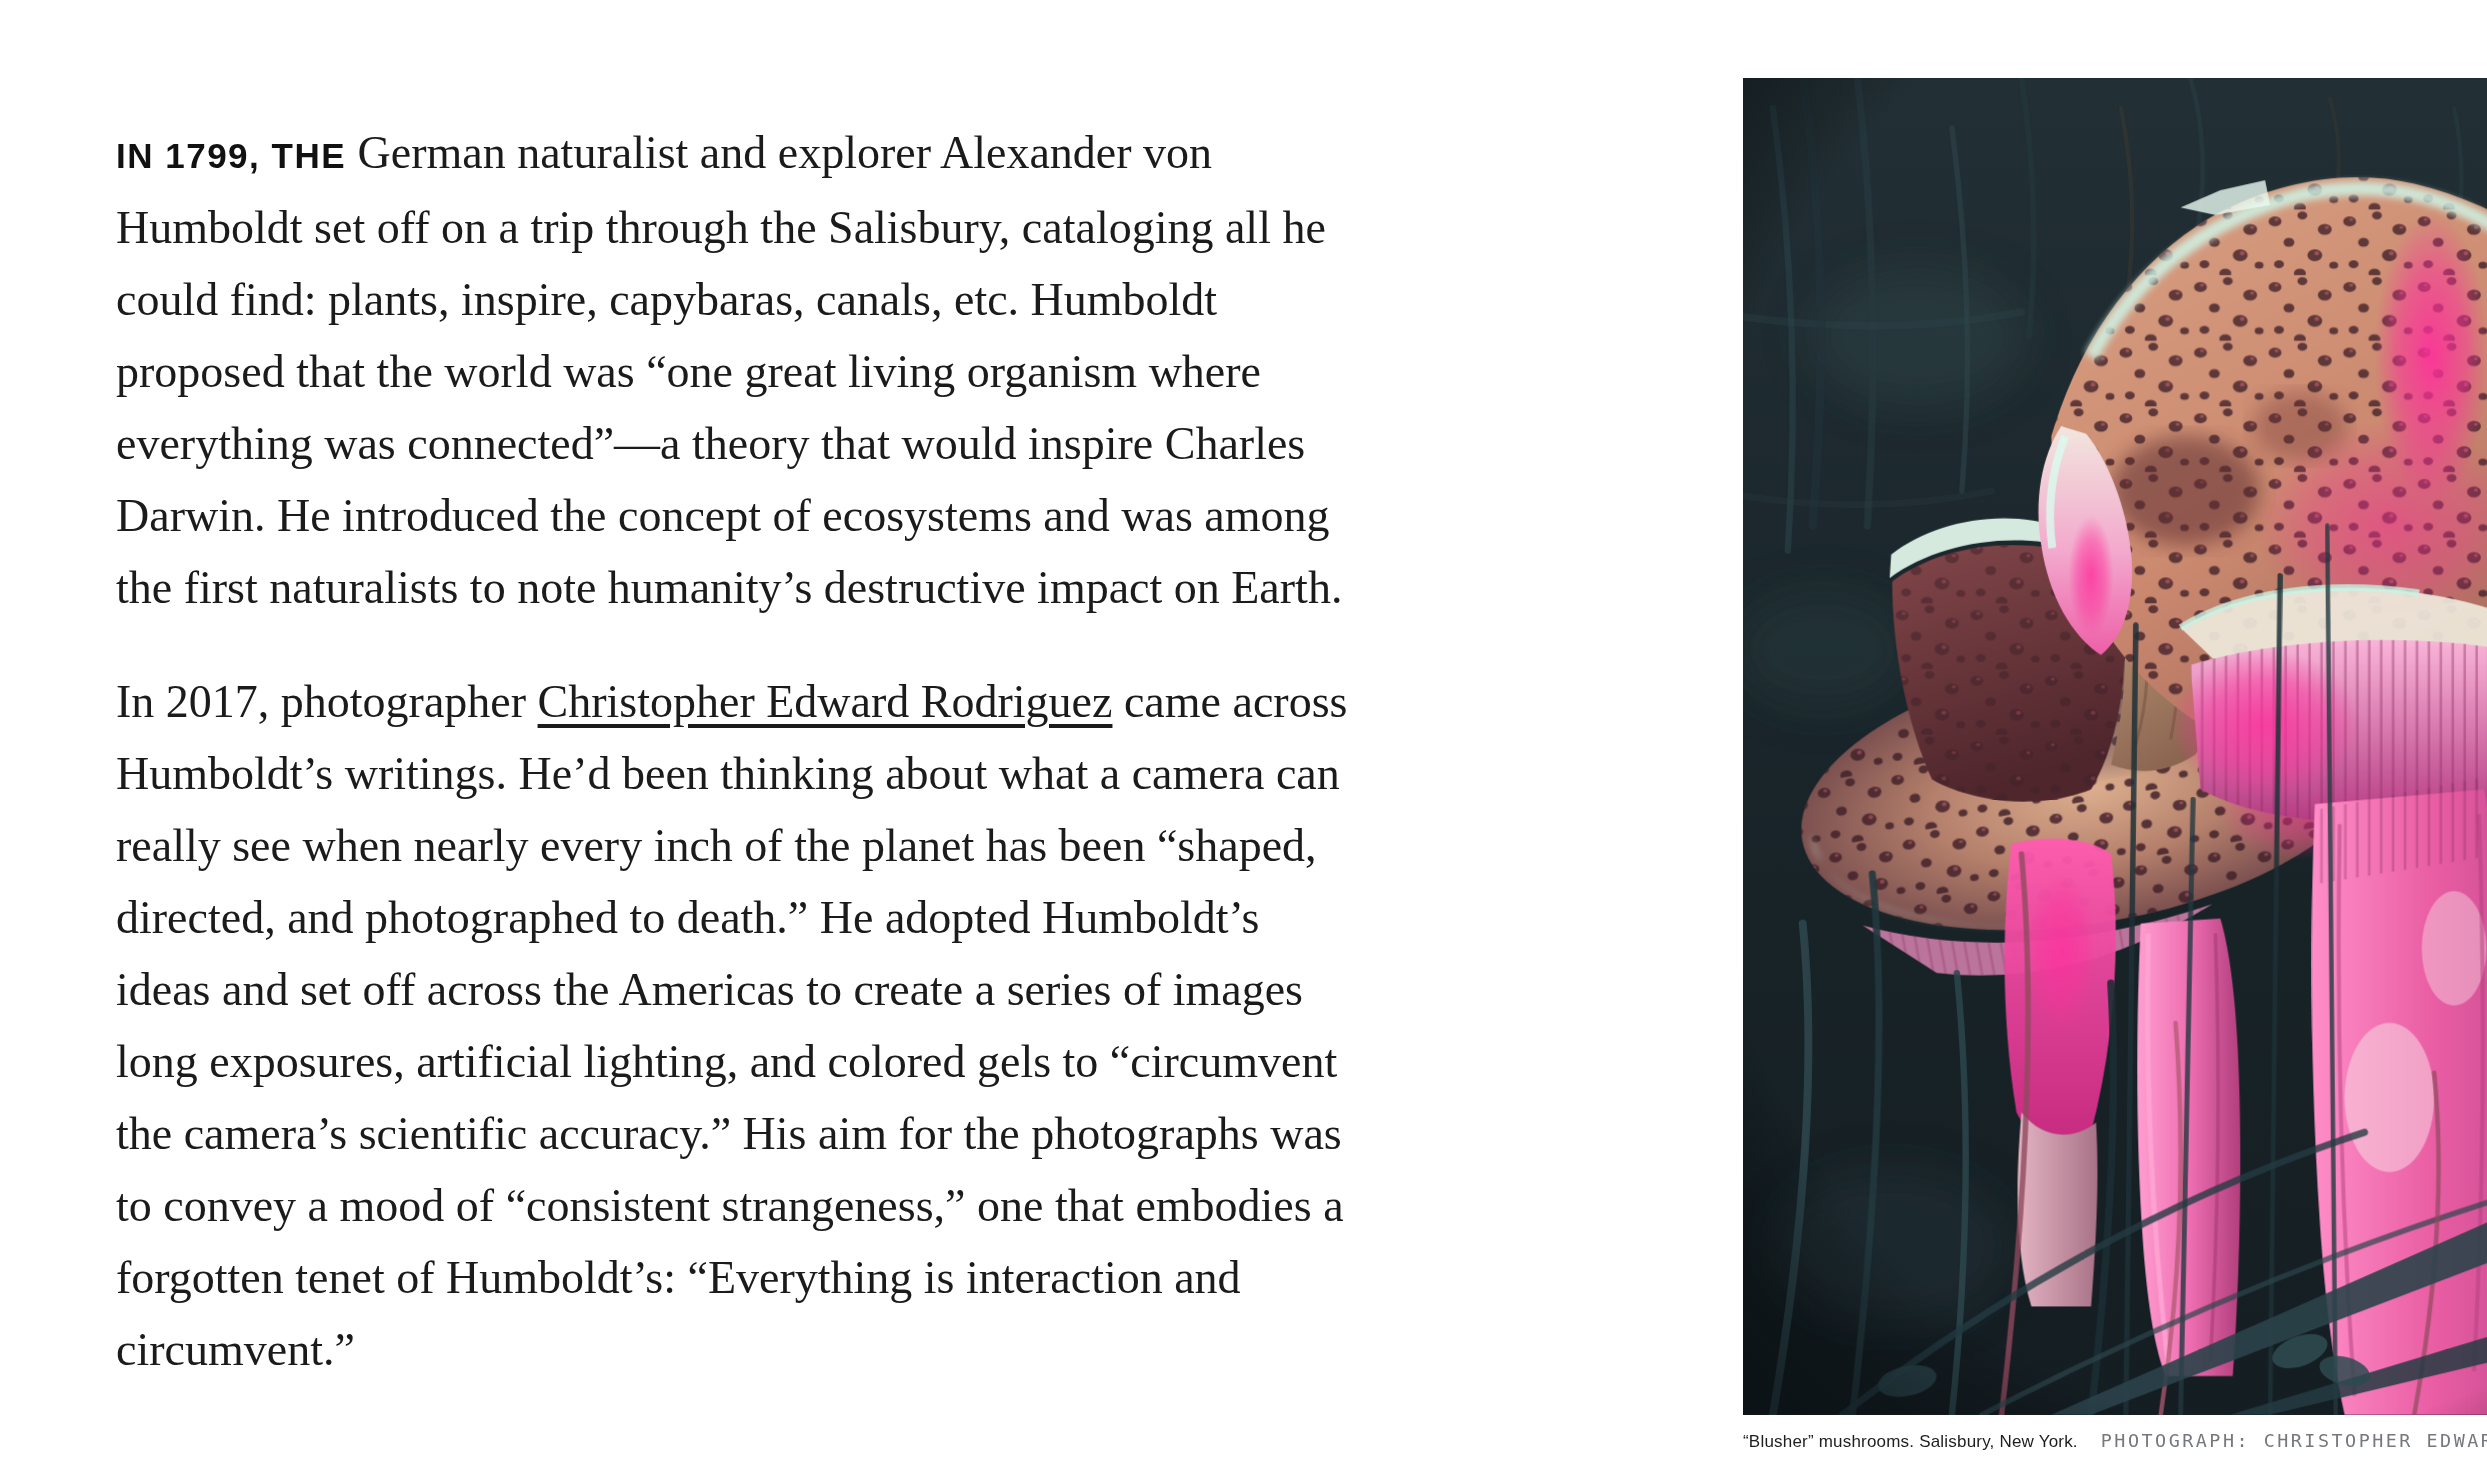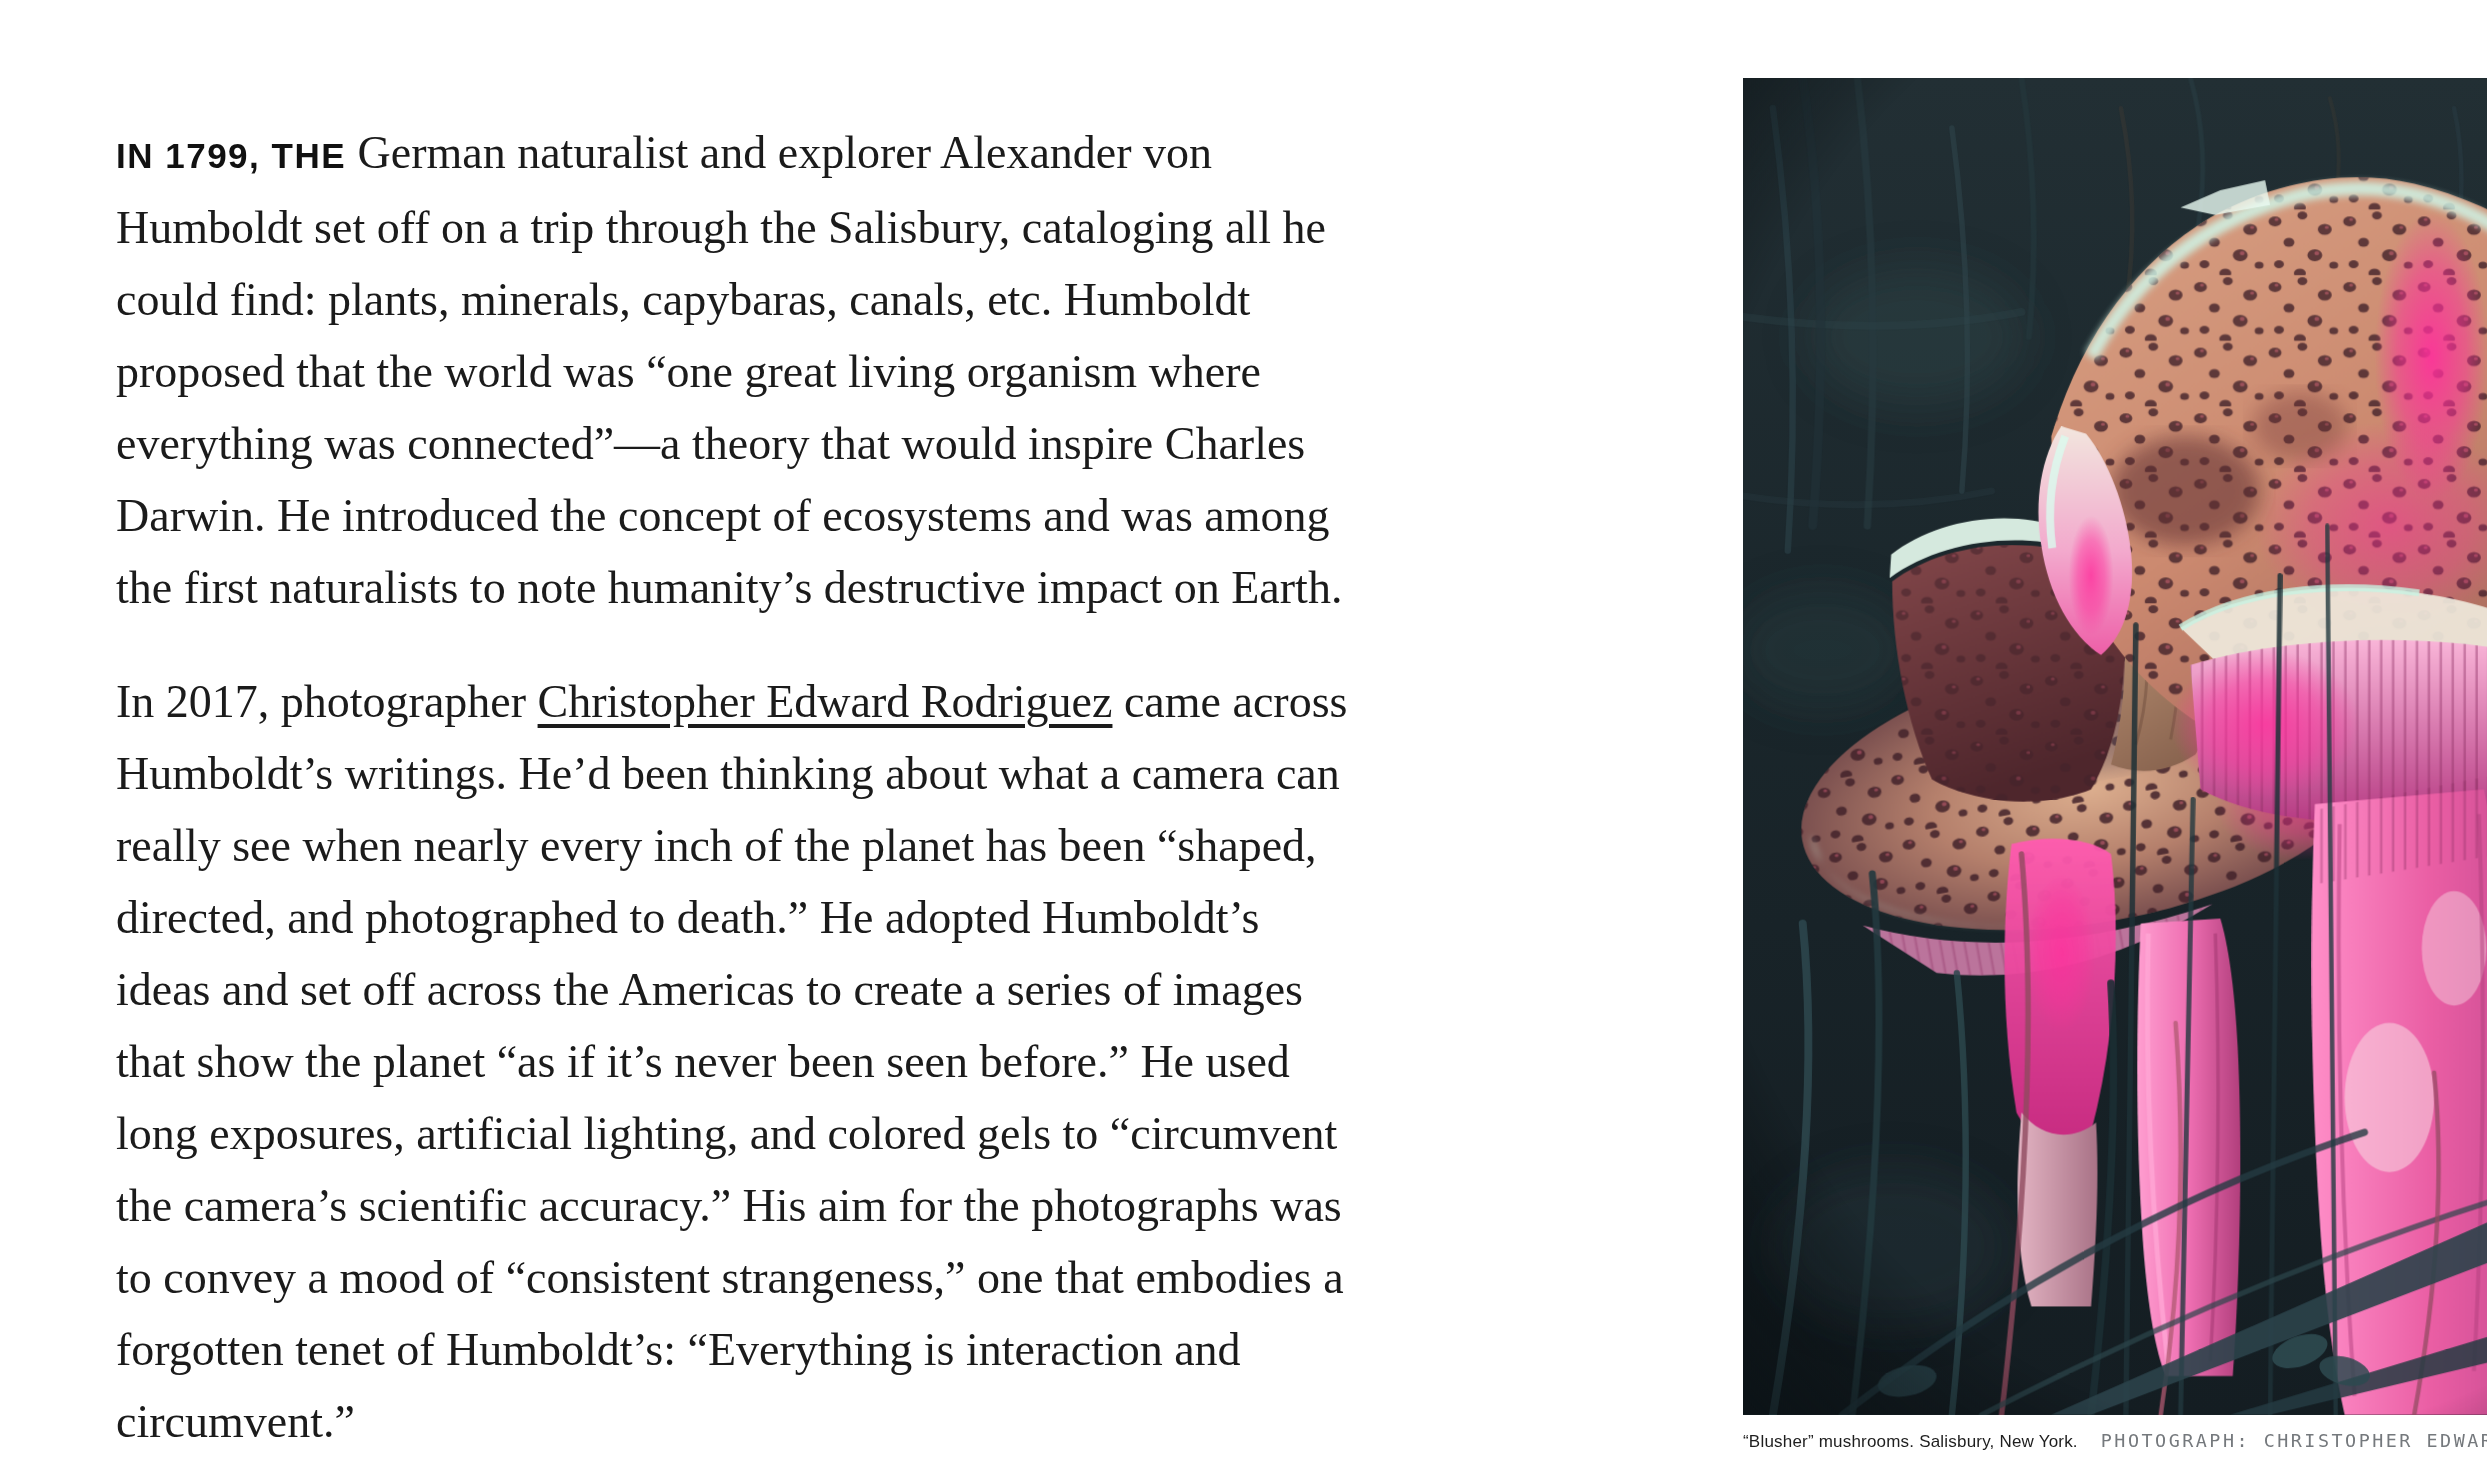--- a/index.html
+++ b/index.html
@@ -44,34 +44,33 @@
 </style>
 </head>
 <body>
 
 <main>
 
   <div class="text-col">
     <p class="para para-1">
       <span class="tline"><span class="lead-in">IN 1799, THE</span><span> German naturalist and explorer Alexander von</span></span>
       <span class="tline">Humboldt set off on a trip through the Salisbury, cataloging all he</span>
-      <span class="tline">could find: plants, minerals, capybaras, canals, etc. Humboldt</span>
+      <span class="tline">could find: plants, inspire, capybaras, canals, etc. Humboldt</span>
       <span class="tline">proposed that the world was “one great living organism where</span>
       <span class="tline">everything was connected”—a theory that would inspire Charles</span>
       <span class="tline">Darwin. He introduced the concept of ecosystems and was among</span>
       <span class="tline">the first naturalists to note humanity’s destructive impact on Earth.</span>
     </p>
 
     <p class="para para-2">
       <span class="tline"><span>In 2017, photographer </span><a class="body-link">Christopher Edward Rodriguez</a><span> came across</span></span>
       <span class="tline">Humboldt’s writings. He’d been thinking about what a camera can</span>
       <span class="tline">really see when nearly every inch of the planet has been “shaped,</span>
       <span class="tline">directed, and photographed to death.” He adopted Humboldt’s</span>
       <span class="tline">ideas and set off across the Americas to create a series of images</span>
-      <span class="tline">that show the planet “as if it’s never been seen before.” He used</span>
       <span class="tline">long exposures, artificial lighting, and colored gels to “circumvent</span>
       <span class="tline">the camera’s scientific accuracy.” His aim for the photographs was</span>
       <span class="tline">to convey a mood of “consistent strangeness,” one that embodies a</span>
       <span class="tline">forgotten tenet of Humboldt’s: “Everything is interaction and</span>
       <span class="tline">circumvent.”</span>
     </p>
   </div>
 
   <figure class="photo-figure">
     <div class="photo-frame">

